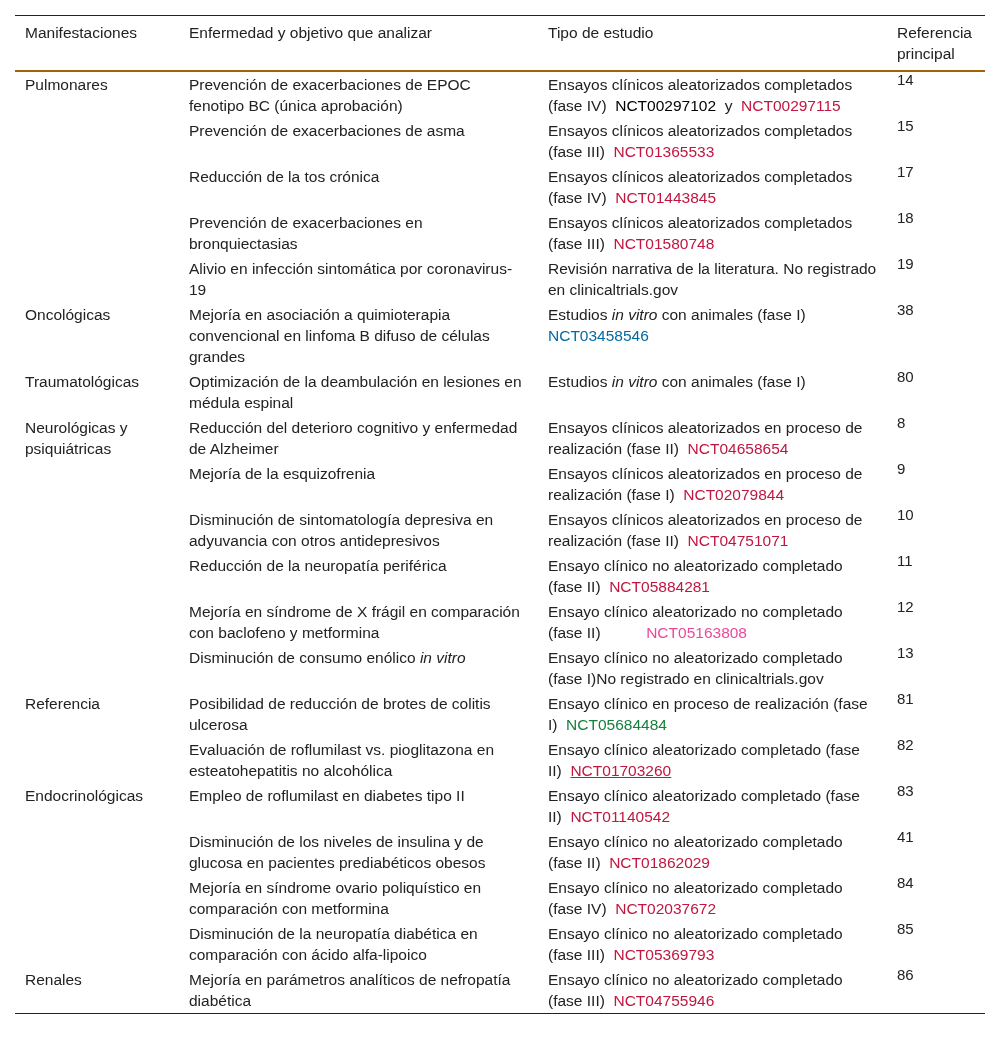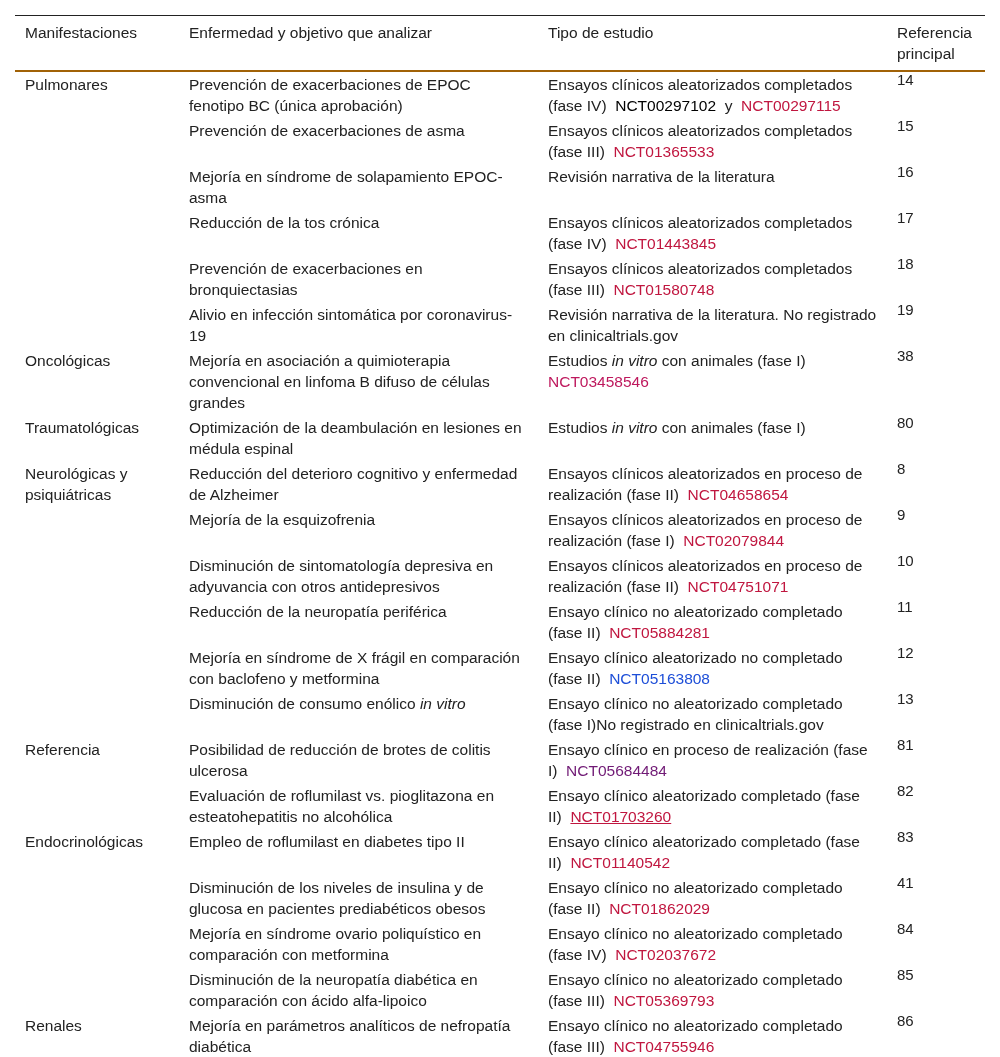--- a/index.html
+++ b/index.html
@@ -60,46 +60,40 @@
         <td><span class="ref">14</span></td>
       </tr>
       <tr>
         <td class="c1"></td>
         <td><span>Prevención de exacerbaciones de asma</span></td>
         <td><span>Ensayos clínicos aleatorizados completados (fase III)</span>&nbsp; <a class="link" style="color: rgb(192, 22, 63);">NCT01365533</a></td>
         <td><span class="ref">15</span></td>
       </tr>
       <tr>
         <td class="c1"></td>
-        <td><span>Mejoría en síndrome de solapamiento EPOC-asma</span></td>
-        <td><span>Revisión narrativa de la literatura</span></td>
-        <td><span class="ref">16</span></td>
-      </tr>
-      <tr>
-        <td class="c1"></td>
         <td><span>Reducción de la tos crónica</span></td>
         <td><span>Ensayos clínicos aleatorizados completados (fase IV)</span>&nbsp; <a class="link" style="color: rgb(192, 22, 63);">NCT01443845</a></td>
         <td><span class="ref">17</span></td>
       </tr>
       <tr>
         <td class="c1"></td>
         <td><span>Prevención de exacerbaciones en bronquiectasias</span></td>
         <td><span>Ensayos clínicos aleatorizados completados (fase III)</span>&nbsp; <a class="link" style="color: rgb(192, 22, 63);">NCT01580748</a></td>
         <td><span class="ref">18</span></td>
       </tr>
       <tr>
         <td class="c1"></td>
         <td><span>Alivio en infección sintomática por coronavirus-19</span></td>
         <td><span>Revisión narrativa de la literatura. No registrado en clinicaltrials.gov</span></td>
         <td><span class="ref">19</span></td>
       </tr>
       <tr>
         <td class="c1">Oncológicas</td>
         <td><span>Mejoría en asociación a quimioterapia convencional en linfoma B difuso de células grandes</span></td>
-        <td><span>Estudios</span> <i>in vitro</i> <span>con animales (fase I)</span>&nbsp; <a class="link" style="color: #be185d; text-align: right;">NCT03458546</a></td>
+        <td><span>Estudios</span> <i>in vitro</i> <span>con animales (fase I)</span>&nbsp; <a class="link" style="color: #0369a1; text-align: right;">NCT03458546</a></td>
         <td><span class="ref">38</span></td>
       </tr>
       <tr>
         <td class="c1">Traumatológicas</td>
         <td><span>Optimización de la deambulación en lesiones en médula espinal</span></td>
         <td><span>Estudios</span> <i>in vitro</i> <span>con animales (fase I)</span></td>
         <td><span class="ref">80</span></td>
       </tr>
       <tr>
         <td class="c1">Neurológicas y psiquiátricas</td>
@@ -121,33 +115,33 @@
       </tr>
       <tr>
         <td class="c1"></td>
         <td><span>Reducción de la neuropatía periférica</span></td>
         <td><span>Ensayo clínico no aleatorizado completado (fase II)</span>&nbsp; <a class="link" style="color: rgb(192, 22, 63);">NCT05884281</a></td>
         <td><span class="ref">11</span></td>
       </tr>
       <tr>
         <td class="c1"></td>
         <td><span>Mejoría en síndrome de X frágil en comparación con baclofeno y metformina</span></td>
-        <td><span>Ensayo clínico aleatorizado no completado (fase II)</span>&nbsp; <a class="link" style="color: #1d4ed8;">NCT05163808</a></td>
+        <td><span>Ensayo clínico aleatorizado no completado (fase II)</span>&nbsp; <a class="link" style="color: #ec4899; margin-left: 37px;">NCT05163808</a></td>
         <td><span class="ref">12</span></td>
       </tr>
       <tr>
         <td class="c1"></td>
         <td><span>Disminución de consumo enólico</span> <i>in vitro</i></td>
         <td><span>Ensayo clínico no aleatorizado completado (fase I)No registrado en clinicaltrials.gov</span></td>
         <td><span class="ref">13</span></td>
       </tr>
       <tr>
         <td class="c1">Referencia</td>
         <td><span>Posibilidad de reducción de brotes de colitis ulcerosa</span></td>
-        <td><span>Ensayo clínico en proceso de realización (fase I)</span>&nbsp; <a class="link" style="color: #701a75;">NCT05684484</a></td>
+        <td><span>Ensayo clínico en proceso de realización (fase I)</span>&nbsp; <a class="link" style="color: #15803d;">NCT05684484</a></td>
         <td><span class="ref">81</span></td>
       </tr>
       <tr>
         <td class="c1"></td>
         <td><span>Evaluación de roflumilast vs. pioglitazona en esteatohepatitis no alcohólica</span></td>
         <td><span>Ensayo clínico aleatorizado completado (fase II)</span>&nbsp; <a class="link" style="color: rgb(192, 22, 63); text-decoration: underline;">NCT01703260</a></td>
         <td><span class="ref">82</span></td>
       </tr>
       <tr>
         <td class="c1">Endocrinológicas</td>

